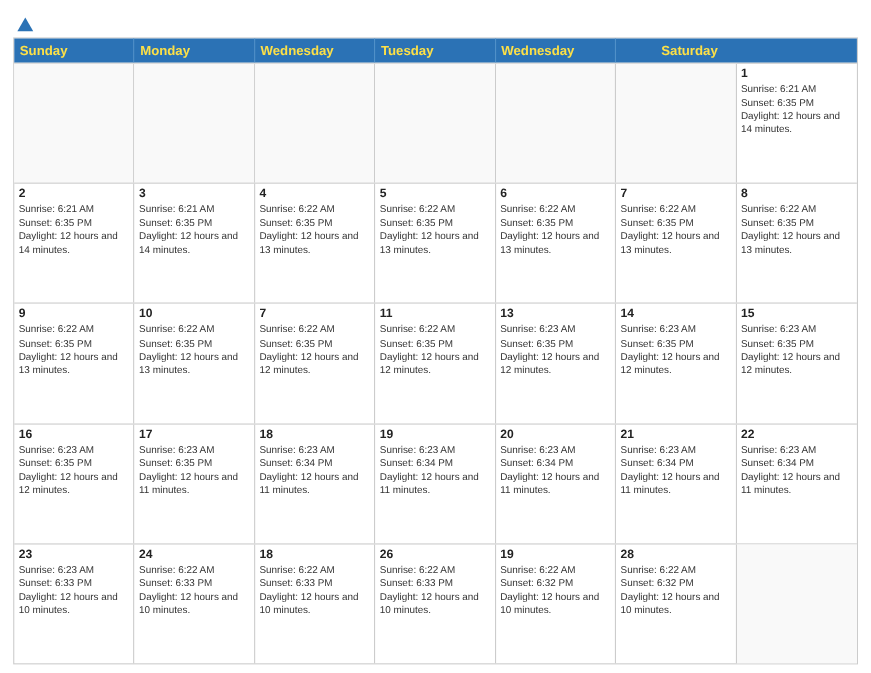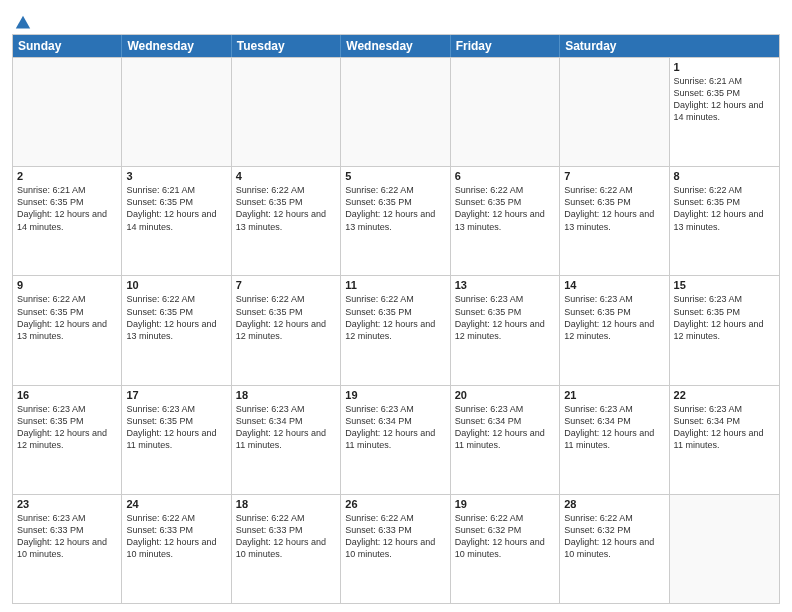--- a/index.html
+++ b/index.html
@@ -58,28 +58,28 @@
       display: flex;
       flex-direction: column;
       border: 1px solid #ccc;
     }
     .cal-header {
       display: grid;
       grid-template-columns: repeat(7, 1fr);
       background: #2b72b5;
     }
     .cal-header-cell {
-      color: #ffffff;
+      color: #fde047;
       font-size: 12px;
       font-weight: bold;
       padding: 4px 5px;
       border-right: 1px solid #5090c8;
       text-align: left;
     }
-    .cal-header-cell:last-child { border-right: none; }
+    .cal-header-cell:last-child { border-right: none; margin-left: 36px; }
     .cal-body {
       flex: 1;
       display: flex;
       flex-direction: column;
     }
     .cal-row {
       display: grid;
       grid-template-columns: repeat(7, 1fr);
       flex: 1;
       border-top: 1px solid #ccc;
@@ -128,24 +128,24 @@
     </div>
     <div class="title-block">
       <div class="month-title"></div>
       <div class="location"></div>
     </div>
   </div>
 
   <div class="calendar">
     <div class="cal-header">
     <div class="cal-header-cell">Sunday</div>
+        <div class="cal-header-cell">Monday</div>
         <div class="cal-header-cell">Wednesday</div>
         <div class="cal-header-cell">Tuesday</div>
         <div class="cal-header-cell">Wednesday</div>
-        <div class="cal-header-cell">Friday</div>
         <div class="cal-header-cell">Saturday</div>
       </div>
     <div class="cal-body">
     <div class="cal-row">
           <div class="cal-cell empty"></div>
           <div class="cal-cell empty"></div>
           <div class="cal-cell empty"></div>
           <div class="cal-cell empty"></div>
           <div class="cal-cell empty"></div>
           <div class="cal-cell empty"></div>

